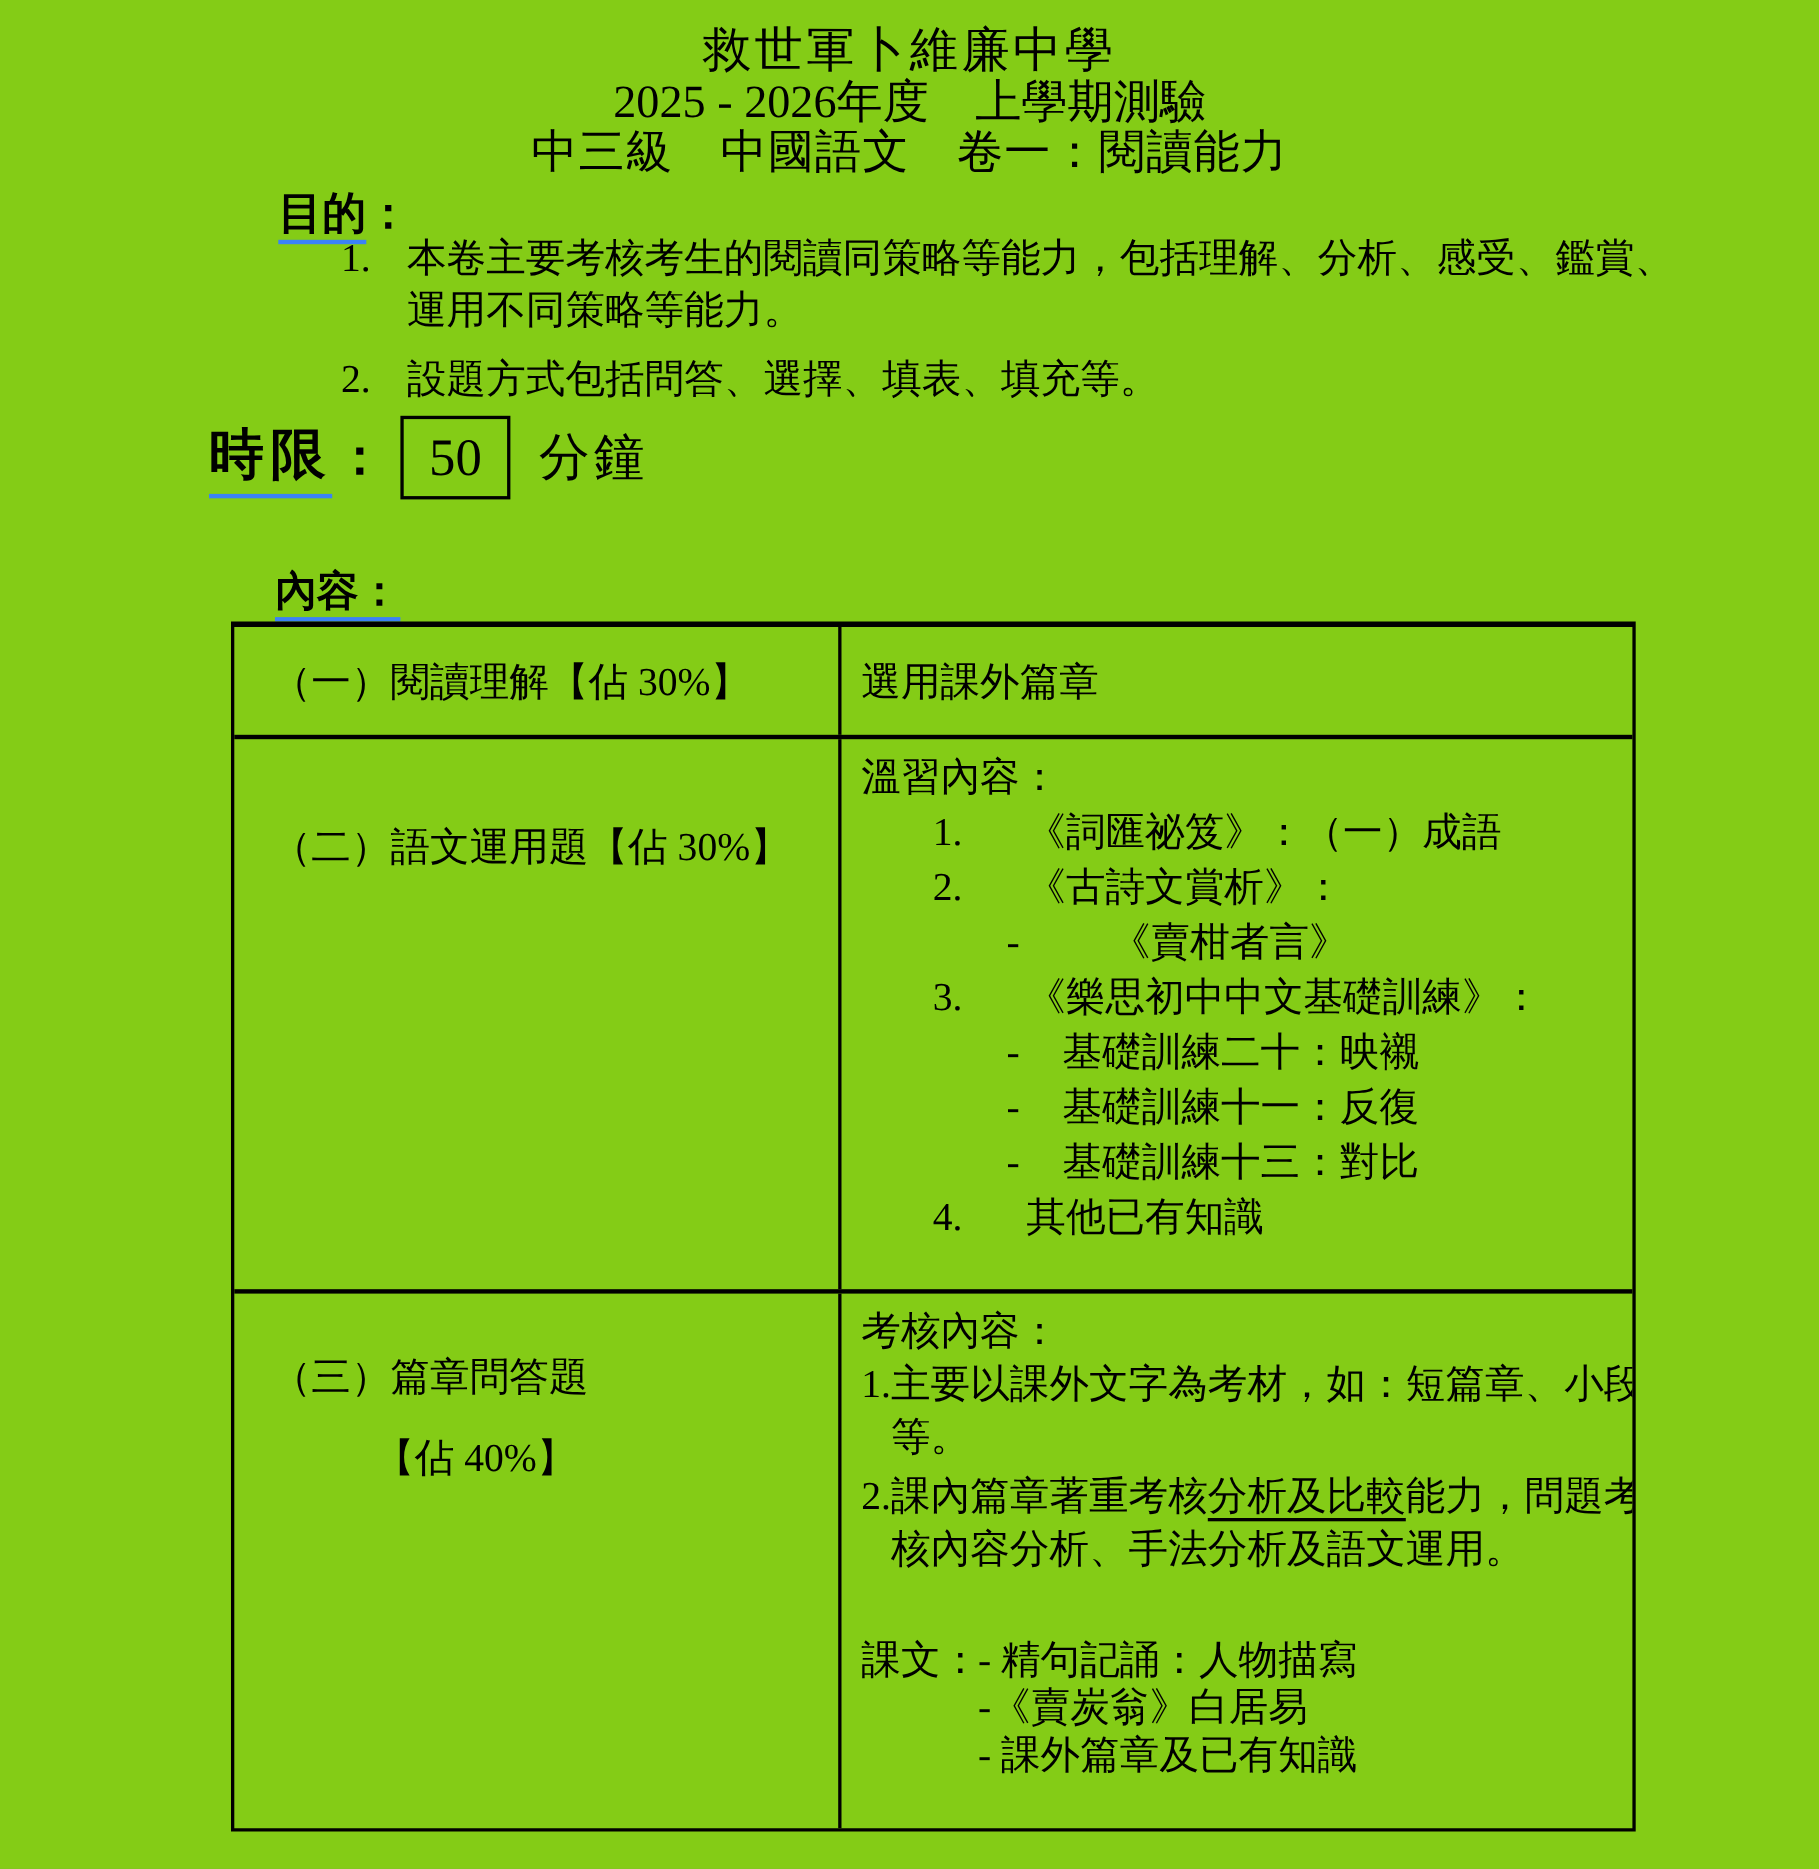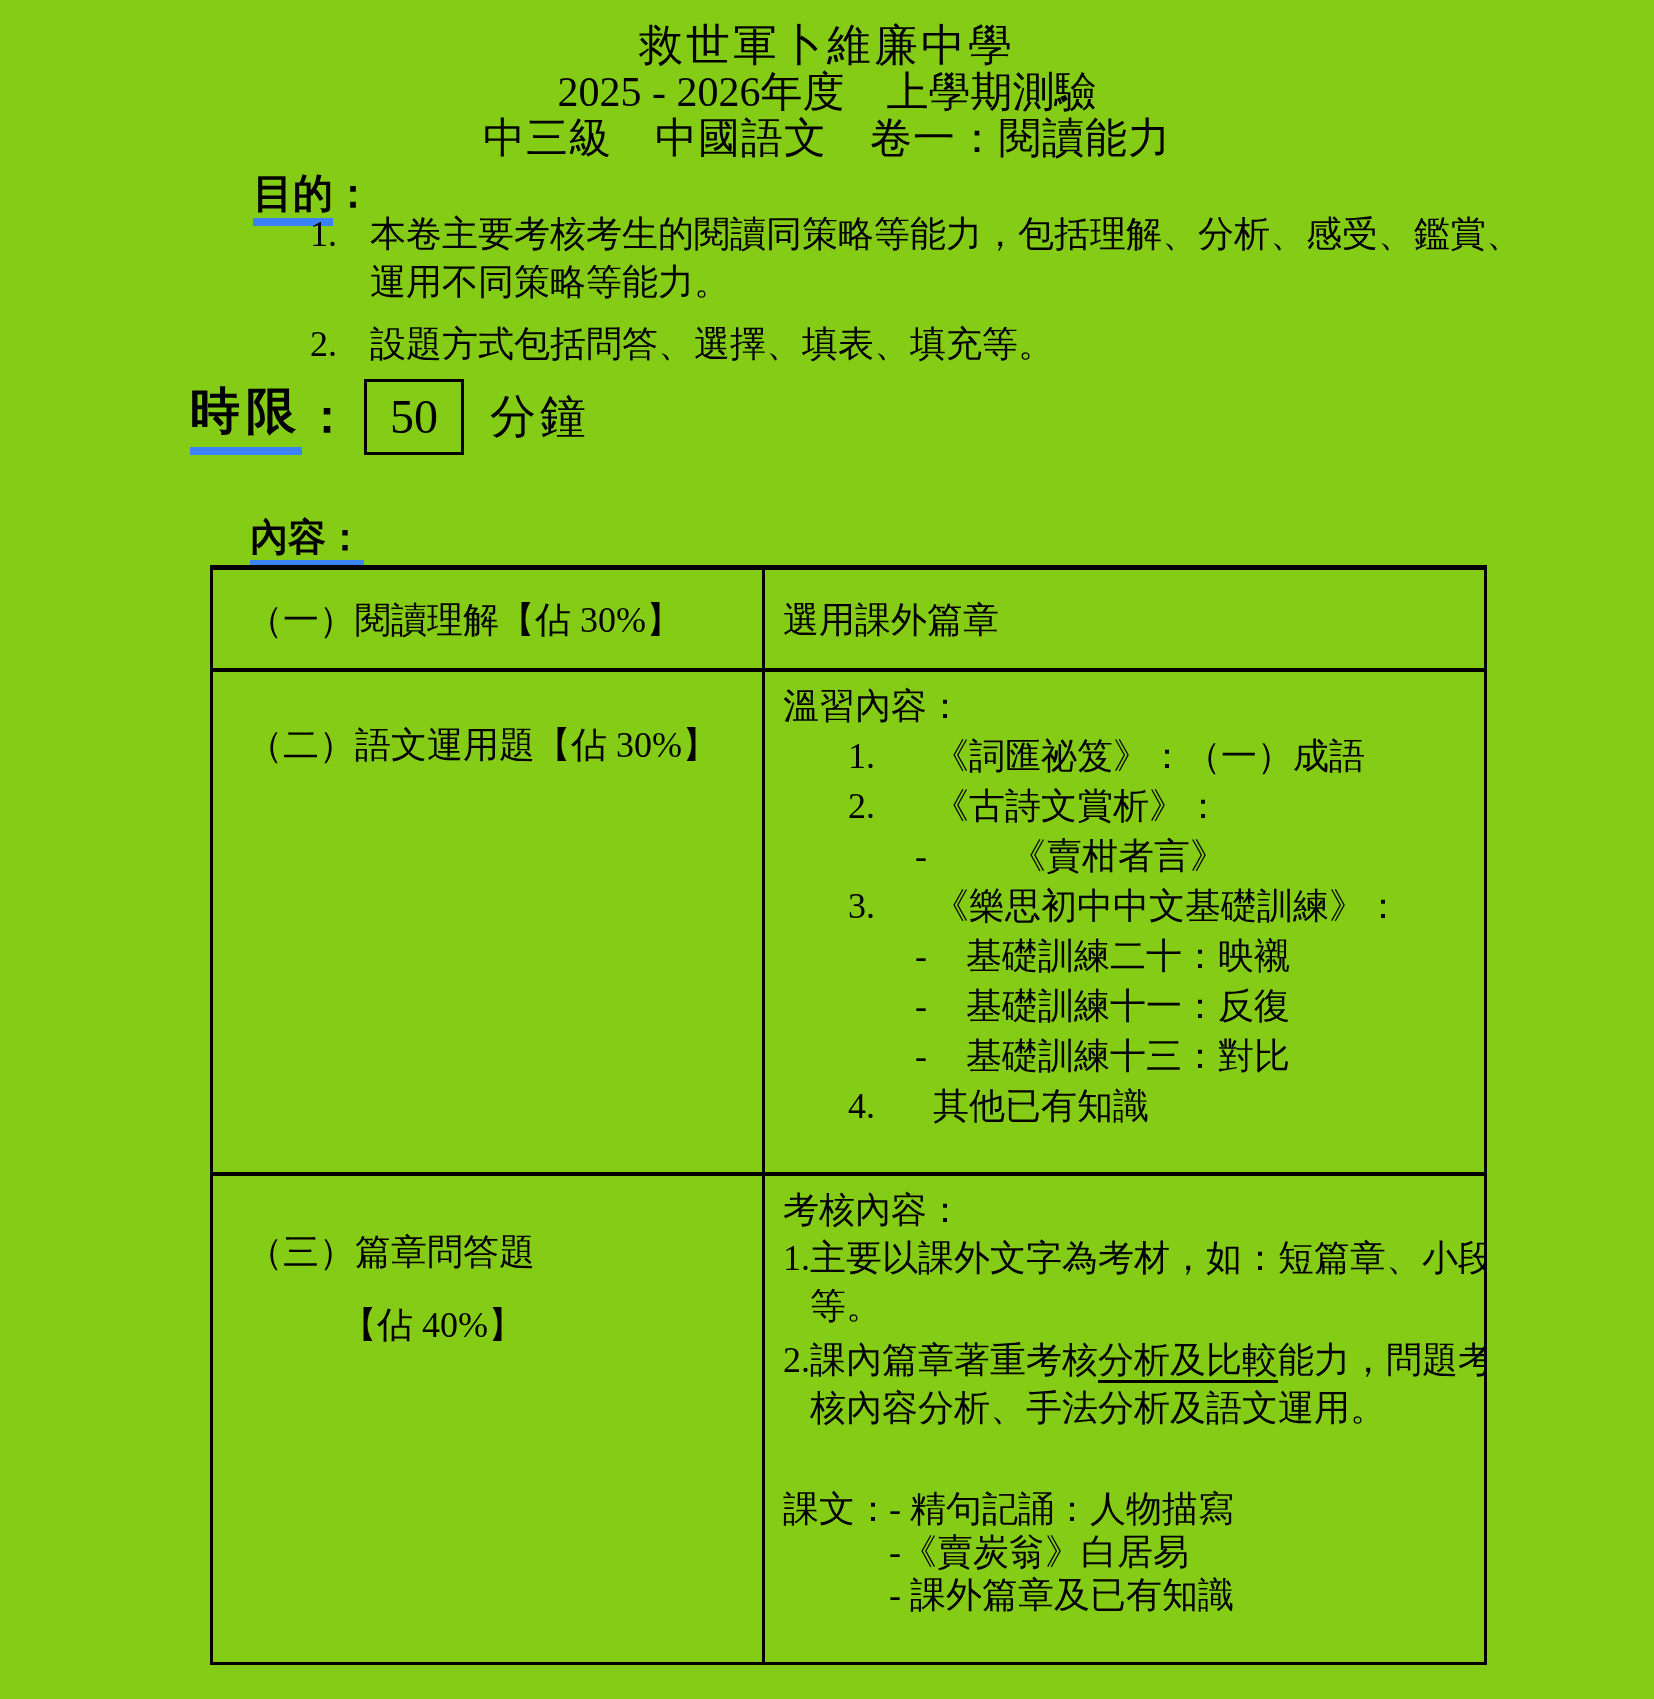--- a/index.html
+++ b/index.html
@@ -11,21 +11,21 @@
     overflow:hidden;
   }
   .abs{position:absolute;}
   
   .hline{position:absolute;left:0;width:100%;text-align:center;white-space:nowrap;}
   .hl1{top:16px;font-size:44px;letter-spacing:3px;}
   .hl2{top:64px;font-size:42px;}
   .hl3{top:110px;font-size:42px;letter-spacing:1px;}
   
   .seclabel{font-weight:bold;white-space:nowrap;}
-  .u4{border-bottom:8px solid #3b82f6;padding-bottom:2px;}
+  .u4{border-bottom:4px solid #3b82f6;padding-bottom:2px;}
   #purpose-label{left:253px;top:166px;font-size:40px;}
   #content-label{left:250px;top:512px;font-size:38px;}
   
   .p-item{position:absolute;display:flex;font-size:36px;white-space:nowrap;}
   .p-item .pnum{width:60px;line-height:48px;}
   .p-item .plines div{line-height:48px;}
   #p-item-1{left:310px;top:210px;}
   #p-item-2{left:310px;top:320px;}
   
   #time-row{left:190px;top:378px;display:flex;align-items:center;white-space:nowrap;}
@@ -39,21 +39,21 @@
     border:3px solid #000;border-top-width:5px;box-sizing:border-box;}
   .trow{display:grid;grid-template-columns:552px 1fr;}
   .trow2,.trow3{border-top:4px solid #000;}
   .trow1{height:98px;}
   .trow2{height:500px;}
   .trow3{height:486px;}
   .cell{overflow:hidden;font-size:36px;box-sizing:border-box;}
   .cl{border-right:3px solid #000;}
   .c1l{padding:26px 0 0 34px;white-space:nowrap;}
   .c1r{padding:26px 0 0 18px;white-space:nowrap;}
-  .c2l{padding:49px 0 0 34px;white-space:nowrap;}
+  .c2l{padding:74px 0 0 34px;white-space:nowrap;}
   .c2r{padding:16px 0 0 18px;}
   .c2r .rtitle{line-height:36px;margin-bottom:14px;white-space:nowrap;}
   .ln{display:flex;line-height:36px;margin-bottom:14px;white-space:nowrap;}
   .ln.n{margin-left:65px;}
   .ln.n .num{width:85px;}
   .ln.d{margin-left:132px;}
   .ln.d .dash{width:51px;}
   .ln.d.wide .dash{width:95px;}
   .c3l{padding:52px 0 0 34px;white-space:nowrap;}
   .c3l .w40{margin:24px 0 0 94px;}

